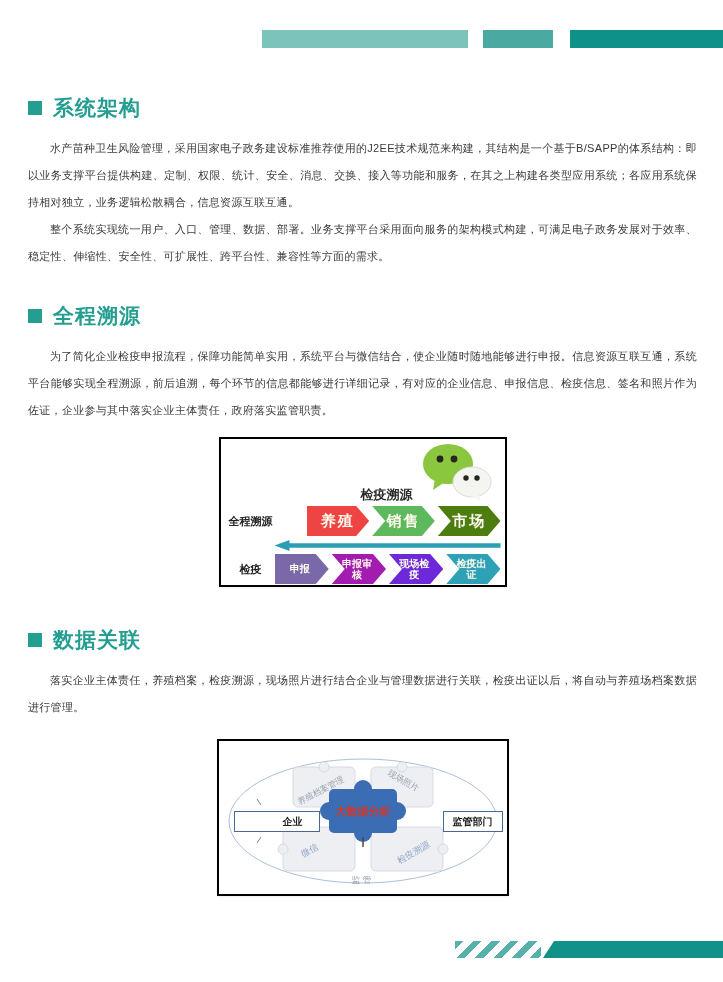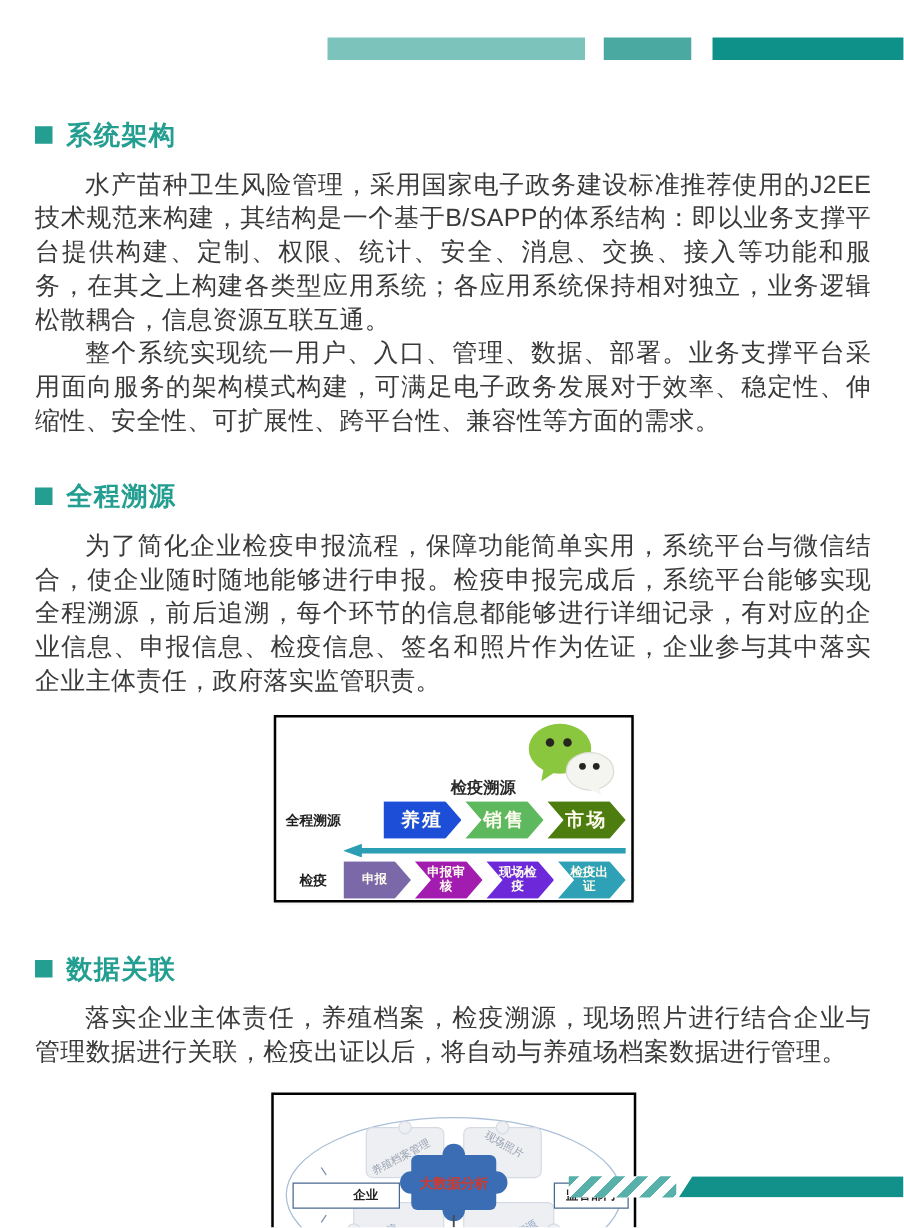--- a/index.html
+++ b/index.html
@@ -15,42 +15,42 @@
   .top-bars div{position:absolute;top:30px;height:18px;}
   .bar-light{left:262px;width:206px;background:#7cc3bc;}
   .bar-medium{left:483px;width:70px;background:#4aa9a1;}
   .bar-dark{left:570px;width:153px;background:#0e9189;}
 
   
   .content{position:absolute;left:28px;right:26px;top:94px;}
   .sec-h{display:flex;align-items:center;margin:0 0 13px 0;
          color:#239e90;font-size:21px;font-weight:700;letter-spacing:1px;}
   .sec-h .bullet{width:14px;height:14px;background:#239e90;margin-right:11px;flex:0 0 auto;}
-  .content p{margin:0;font-size:20px;line-height:27px;color:#3a3a3a;
+  .content p{margin:0;font-size:11px;line-height:27px;color:#3a3a3a;
              text-indent:2em;text-align:justify;letter-spacing:.3px;}
   .sec-gap1{margin-top:32px;}
   .sec-gap2{margin-top:39px;}
 
   
   .fig{position:relative;width:288px;margin:13px auto 0;background:#fff;
        border:2px solid #000000;box-shadow:0 1px 2px rgba(0,0,0,.06);}
   .fig-trace{height:150px;padding:0;box-sizing:border-box;}
   .wechat{position:absolute;top:4px;right:12px;width:72px;height:58px;}
   .fig-title{margin:48px 0 0 54px;width:224px;text-align:center;
              font-size:13px;font-weight:700;color:#2b2b2b;height:16px;line-height:16px;}
   .trow{display:flex;align-items:center;margin:3px 4px 0 6px;}
   .tlabel{flex:0 0 48px;font-size:11px;font-weight:700;color:#222;text-align:center;}
   .arrows{flex:1;display:flex;gap:3px;height:30px;}
   .arr{flex:1;display:flex;align-items:center;justify-content:center;
        color:#fdfcee;text-align:center;}
   .r1 .arr{font-size:15px;font-weight:700;letter-spacing:2px;}
   .r2 .arr{font-size:10px;font-weight:700;line-height:1.15;padding:0 13px 0 9px;}
   .arr.first{clip-path:polygon(0 0,calc(100% - 13px) 0,100% 50%,calc(100% - 13px) 100%,0 100%);}
   .arr.mid{clip-path:polygon(0 0,calc(100% - 13px) 0,100% 50%,calc(100% - 13px) 100%,0 100%,13px 50%);}
-  .c-r1-0{background:#1d4ed8;margin-left:32px;}.c-r1-1{background:#5db85e;}.c-r1-2{background:#4d7c0f;}
+  .c-r1-0{background:#ef4444;margin-left:32px;}.c-r1-1{background:#5db85e;}.c-r1-2{background:#4d7c0f;}
   .c-r2-0{background:#7b68a9;font-family:Liberation Serif, serif;}.c-r2-1{background:#a21caf;}
   .c-r2-2{background:#6d28d9;}.c-r2-3{background:#2fa1b6;}
   .back-row{margin-top:4px;}
   .back-arrow{flex:1;height:11px;background:#2c9eb4;
     clip-path:polygon(0 50%,15px 0,15px 30%,100% 30%,100% 70%,15px 70%,15px 100%);}
 
   
   .fig-puzzle{height:153px;margin-top:18px;}
   .fig-puzzle svg{display:block;}
   .pbox{position:absolute;top:70px;height:19px;line-height:19px;background:#fff;
@@ -83,21 +83,21 @@
       <span class="bullet"></span>
       <span>系统架构</span>
     </div>
     <p>水产苗种卫生风险管理，采用国家电子政务建设标准推荐使用的J2EE技术规范来构建，其结构是一个基于B/SAPP的体系结构：即以业务支撑平台提供构建、定制、权限、统计、安全、消息、交换、接入等功能和服务，在其之上构建各类型应用系统；各应用系统保持相对独立，业务逻辑松散耦合，信息资源互联互通。</p>
     <p>整个系统实现统一用户、入口、管理、数据、部署。业务支撑平台采用面向服务的架构模式构建，可满足电子政务发展对于效率、稳定性、伸缩性、安全性、可扩展性、跨平台性、兼容性等方面的需求。</p>
 
     <div class="sec-h sec-gap1">
       <span class="bullet"></span>
       <span>全程溯源</span>
     </div>
-    <p>为了简化企业检疫申报流程，保障功能简单实用，系统平台与微信结合，使企业随时随地能够进行申报。检疫申报完成后，系统平台能够实现全程溯源，前后追溯，每个环节的信息都能够进行详细记录，有对应的企业信息、申报信息、检疫信息、签名和照片作为佐证，企业参与其中落实企业主体责任，政府落实监管职责。</p>
+    <p>为了简化企业检疫申报流程，保障功能简单实用，系统平台与微信结合，使企业随时随地能够进行申报。信息资源互联互通，系统平台能够实现全程溯源，前后追溯，每个环节的信息都能够进行详细记录，有对应的企业信息、申报信息、检疫信息、签名和照片作为佐证，企业参与其中落实企业主体责任，政府落实监管职责。</p>
 
     <div class="fig fig-trace">
       <div class="wechat">
         <svg width="72" height="58" viewBox="0 0 72 58">
           <ellipse cx="27" cy="21" rx="25" ry="20" fill="#8bc63f"></ellipse>
           <path d="M14 36 L12 47 L24 39 Z" fill="#8bc63f"></path>
           <circle cx="19" cy="16" r="3.4" fill="#26251f"></circle>
           <circle cx="33" cy="16" r="3.4" fill="#26251f"></circle>
           <ellipse cx="51" cy="39" rx="19" ry="15" fill="#f4f4f1" stroke="#dcdcd6" stroke-width="1"></ellipse>
           <path d="M58 52 L60 58 L50 53 Z" fill="#f4f4f1"></path>

